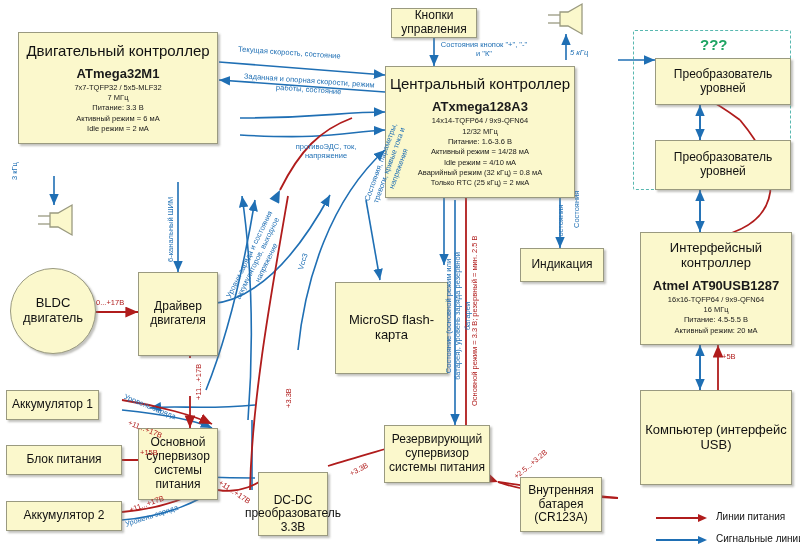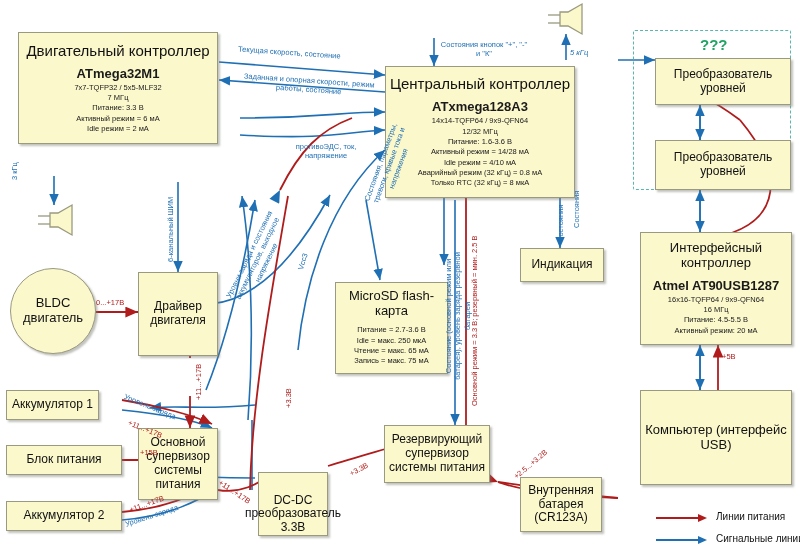--- a/index.html
+++ b/index.html
@@ -116,32 +116,35 @@
     <div class="spec">
       <b>ATmega32M1</b><br>
       <span>7x7-TQFP32 / 5x5-MLF32</span><br>
       <span>7 МГц</span><br>
       <span>Питание: 3.3 В</span><br>
       <span>Активный режим = 6 мА</span><br>
       <span>Idle режим = 2 мА</span>
     </div>
   </div>
 
+  <div class="box" style="left:391px;top:8px;width:86px;height:30px;">
+    <div class="ttl sm">Кнопки управления</div>
+  </div>
 
   <div class="box" style="left:385px;top:66px;width:190px;height:132px;">
     <div class="ttl big">Центральный контроллер</div>
     <div class="spec">
       <b>ATxmega128A3</b><br>
       <span>14x14-TQFP64 / 9x9-QFN64</span><br>
       <span>12/32 МГц</span><br>
       <span>Питание: 1.6-3.6 В</span><br>
       <span>Активный режим = 14/28 мА</span><br>
       <span>Idle режим = 4/10 мА</span><br>
       <span>Аварийный режим (32 кГц) = 0.8 мА</span><br>
-      <span>Только RTC (32 кГц) = 8 мкА</span>
+      <span>Только RTC (25 кГц) = 2 мкА</span>
     </div>
   </div>
 
   <div class="dashed-group" style="left:633px;top:30px;width:158px;height:160px;"></div>
   <div class="qmark" style="left:700px;top:36px;">???</div>
 
   <div class="box" style="left:655px;top:58px;width:136px;height:47px;">
     <div class="ttl sm">Преобразователь уровней</div>
   </div>
   <div class="box" style="left:655px;top:140px;width:136px;height:50px;">
@@ -166,26 +169,20 @@
   <div class="box circle" style="left:10px;top:268px;width:86px;height:86px;">
     <div class="ttl">BLDC двигатель</div>
   </div>
 
   <div class="box" style="left:138px;top:272px;width:80px;height:84px;">
     <div class="ttl sm">Драйвер двигателя</div>
   </div>
 
   <div class="box" style="left:335px;top:282px;width:113px;height:92px;">
     <div class="ttl">MicroSD flash-карта</div>
-    <div class="spec">
-      <span>Питание = 2.7-3.6 В</span><br>
-      <span>Idle = макс. 250 мкА</span><br>
-      <span>Чтение = макс. 65 мА</span><br>
-      <span>Запись = макс. 75 мА</span>
-    </div>
   </div>
 
   <div class="box" style="left:6px;top:390px;width:93px;height:30px;">
     <div class="ttl sm">Аккумулятор 1</div>
   </div>
   <div class="box" style="left:6px;top:445px;width:116px;height:30px;">
     <div class="ttl sm">Блок питания</div>
   </div>
   <div class="box" style="left:6px;top:501px;width:116px;height:30px;">
     <div class="ttl sm">Аккумулятор 2</div>

